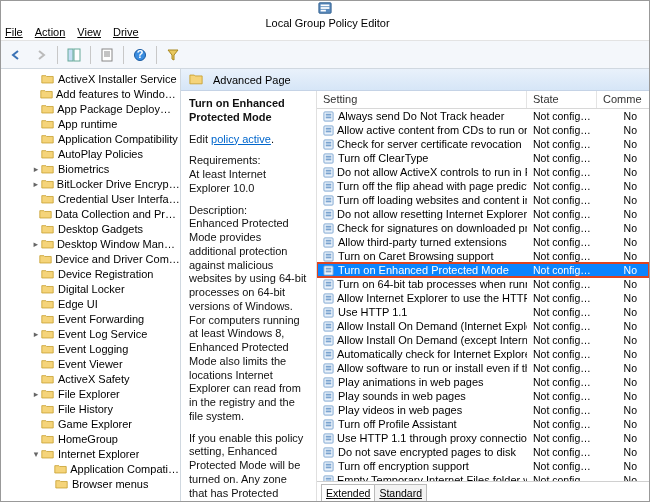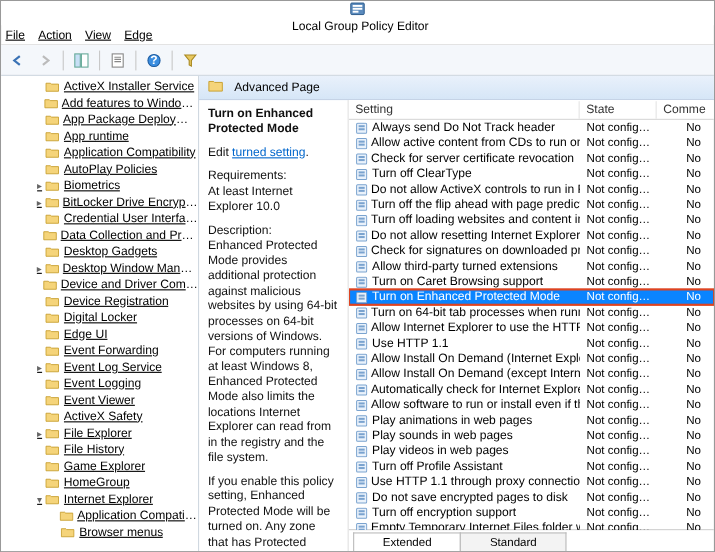--- a/index.html
+++ b/index.html
@@ -6,51 +6,51 @@
 body { background: #fff; width: 650px; height: 502px; overflow: hidden; display: flex; flex-direction: column; border: 1px solid #999; }
 .titlebar { height: 22px; background: #fff; display: flex; align-items: center; padding: 0 6px; flex-direction: column; }
 .titlebar .icon svg { width: 14px; height: 14px; }
 .titlebar .title { margin-left: 5px; }
 .menubar { height: 18px; display: flex; align-items: center; padding: 0 4px; gap: 12px; border-bottom: 1px solid #e3e3e3; }
 .menubar span { font-size: 11px; text-decoration: underline; }
 .toolbar { height: 28px; display: flex; align-items: center; padding: 0 4px; gap: 3px; border-bottom: 1px solid #d0d8e0; background: #f4f7fb; }
 .toolbar .tbtn { width: 22px; height: 22px; display: flex; align-items: center; justify-content: center; border: 1px solid transparent; }
 .toolbar .sep { width: 1px; height: 18px; background: #c8c8c8; margin: 0 2px; }
 .content { flex: 1; display: flex; overflow: hidden; }
-.tree { width: 180px; border-right: 1px solid #d0d8e0; overflow: auto; padding: 2px 0 2px 2px; background: #fff; text-decoration: underline; }
+.tree { width: 180px; border-right: 1px solid #d0d8e0; overflow: auto; padding: 2px 0 2px 2px; background: #fff; }
 .tree-node { display: flex; align-items: center; height: 15px; padding-left: var(--ind, 0px); white-space: nowrap; cursor: default; }
 .tree-node .twisty { width: 10px; font-size: 9px; color: #666; display: inline-block; text-align: center; }
 .tree-node .ficon { width: 14px; height: 12px; margin-right: 3px; display: inline-flex; align-items: center; }
 .tree-node .ficon svg { width: 13px; height: 11px; }
 .tree-node .lbl { font-size: 11px; color: #000; overflow: hidden; text-overflow: ellipsis; }
 .main { flex: 1; display: flex; flex-direction: column; overflow: hidden; }
 .main-header { height: 22px; background: linear-gradient(#e9f1fb, #d6e6f7); border-bottom: 1px solid #c5d3e6; display: flex; align-items: center; padding-left: 8px; }
 .main-header .ficon svg { width: 14px; height: 12px; }
 .main-header .lbl { margin-left: 10px; font-size: 11px; }
 .main-body { flex: 1; display: flex; overflow: hidden; }
 .desc-pane { width: 136px; padding: 6px 8px; font-size: 10.5px; line-height: 1.25; color: #111; overflow: hidden; border-right: 1px solid #e0e0e0; }
 .desc-pane .heading { font-weight: bold; margin-bottom: 8px; }
 .desc-pane .link { color: #0066cc; text-decoration: underline; cursor: pointer; }
 .desc-pane p { margin-bottom: 8px; }
 .list-pane { flex: 1; display: flex; flex-direction: column; overflow: hidden; }
-.listhdr { display: flex; height: 18px; border-bottom: 1px solid #d8d8d8; background: #fff; align-items: center; }
+.listhdr { display: flex; height: 18px; border-bottom: 1px solid #d8d8d8; background: #fff; }
 .listhdr .col { border-right: 1px solid #e4e4e4; padding: 2px 6px; font-size: 11px; color: #333; }
 .colA { flex: 0 0 210px; } .colB { flex: 0 0 70px; } .colC { flex: 1; text-align: right; padding-right: 8px !important; }
 .rows { flex: 1; overflow: auto; }
 .row { display: flex; height: 14px; align-items: center; }
 .row.selected { background: #0a84ff; color: #fff; }
 .row .c { padding: 0 6px; font-size: 10.5px; white-space: nowrap; overflow: hidden; text-overflow: ellipsis; }
 .row .cA { flex: 0 0 210px; display: flex; align-items: center; }
 .row .cB { flex: 0 0 70px; }
 .row .cC { flex: 1; text-align: right; padding-right: 12px; }
 .row .ricon { width: 12px; margin-right: 3px; display: inline-flex; }
 .row .ricon svg { width: 11px; height: 11px; }
 .row.hl { outline: 2px solid #d42; outline-offset: -1px; }
 .tabsbar { height: 20px; border-top: 1px solid #d0d0d0; display: flex; align-items: flex-end; padding-left: 4px; }
-.tabsbar .tab { font-size: 10.5px; padding: 2px 26px; border: 1px solid #bbb; border-bottom: none; margin-right: -1px; background: #f3f3f3; cursor: pointer; }
+.tabsbar .tab { font-size: 10.5px; padding: 2px 4px; border: 1px solid #bbb; border-bottom: none; margin-right: -1px; background: #f3f3f3; cursor: pointer; text-decoration: underline; }
 .tabsbar .tab.active { background: #fff; }
 </style>
 </head>
 <body>
 
 <div class="titlebar">
   <span class="icon">
     <svg viewBox="0 0 16 16">
         <rect x="1" y="2" width="14" height="12" rx="1" fill="#5b8bbd" stroke="#2a5a8a"></rect>
         <rect x="3" y="4" width="10" height="2" fill="#fff"></rect>
@@ -58,21 +58,21 @@
         <rect x="3" y="10" width="6" height="2" fill="#fff"></rect>
       </svg>
   </span>
   <span class="title">Local Group Policy Editor</span>
 </div>
 
 <div class="menubar">
   <span>File</span>
   <span>Action</span>
   <span>View</span>
-  <span>Edge</span>
+  <span>Drive</span>
 </div>
 
 <div class="toolbar">
   <div class="tbtn">
       <svg width="12" height="12" viewBox="0 0 12 12">
         <path d="M8 2 L3 6 L8 10" fill="none" stroke="#3a72b5" stroke-width="2"></path>
       </svg>
     </div>
   <div class="tbtn">
       <svg width="12" height="12" viewBox="0 0 12 12">
@@ -370,21 +370,21 @@
     <div class="main-header">
       <span class="ficon"><svg viewBox="0 0 16 13">
             <path d="M1 2 h5 l1 1 h8 v9 H1 Z" fill="#f5d47a" stroke="#c8a030"></path>
           </svg></span>
       <span class="lbl">Advanced Page</span>
     </div>
 
     <div class="main-body">
       <div class="desc-pane">
         <div class="heading">Turn on Enhanced Protected Mode</div>
-        <p><span>Edit </span><span class="link">turned setting</span>.</p>
+        <p><span>Edit </span><span class="link">policy active</span>.</p>
         <p><span>Requirements:</span><br><span>At least Internet Explorer 10.0</span></p>
         <p><span>Description:</span><br><span>Enhanced Protected Mode provides additional protection against malicious websites by using 64-bit processes on 64-bit versions of Windows. For computers running at least Windows 8, Enhanced Protected Mode also limits the locations Internet Explorer can read from in the registry and the file system.</span></p>
         <p>If you enable this policy setting, Enhanced Protected Mode will be turned on. Any zone that has Protected Mode enabled will use Enhanced Protected Mode. Users will not be able to disable Enhanced Protected Mode.</p>
 
       </div>
 
       <div class="list-pane">
         <div class="listhdr">
           <div class="col colA">Setting</div>
           <div class="col colB">State</div>

